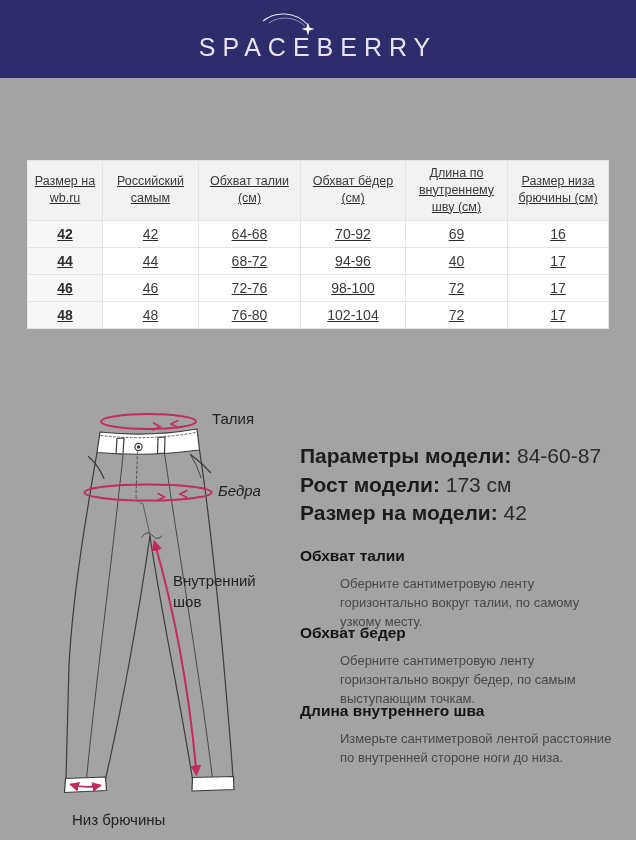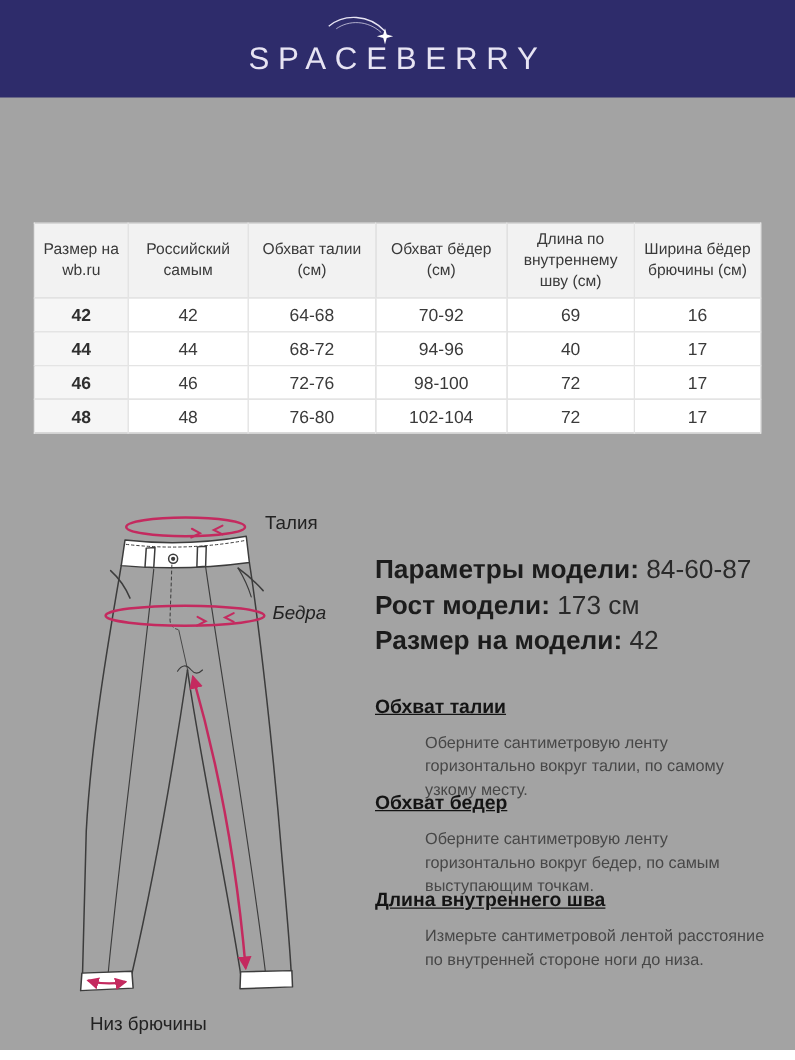--- a/index.html
+++ b/index.html
@@ -17,22 +17,22 @@
   }
   .logo { position:relative; padding-top:16px; }
   .logo-text {
     font-size:25px; font-weight:300; letter-spacing:7px;
     color:#e7e4f3; line-height:1;
   }
   .comet { position:absolute; left:62px; top:-10px; }
 
   
   .size-table {
-    position:absolute; left:27px; top:178px; width:581px;
-    border-collapse:collapse; table-layout:fixed;
+    position:absolute; left:27px; top:160px; width:581px;
+    border-collapse:collapse; table-layout:fixed;text-decoration:underline;
   }
   .size-table th, .size-table td {
     border:1px solid #e4e4e4; text-align:center; vertical-align:middle;
   }
   .size-table th {
     background:#f2f2f2; height:55px; font-size:12.5px; font-weight:500;
     color:#3a3a3a; line-height:1.35; padding:4px 6px;
   }
   .size-table td {
     height:27px; font-size:14px; color:#3a3a3a; background:#ffffff;
@@ -51,21 +51,21 @@
   .lbl-hem    { left:72px;  top:809px; }
 
   
   .model-info { position:absolute; left:300px; top:442px; width:316px; }
   .model-info .line { font-size:21px; line-height:28.5px; color:#2a2a2a; }
   .model-info .lbl { font-weight:700; color:#1c1c1c; }
 
   .measure-section { position:absolute; left:300px; width:312px; }
   .sec-1 { top:543px; } .sec-2 { top:620px; } .sec-3 { top:698px; }
   .measure-section h3 {
-    font-size:15.5px; font-weight:700; color:#141414; margin:14px 0 9px 0;text-decoration:underline;
+    font-size:15.5px; font-weight:700; color:#141414; margin:4px 0 9px 0;
   }
   .measure-section p {
     font-size:13px; line-height:19px; color:#474747;margin-left:40px;
   }
 </style>
 </head>
 <body>
 
 <div class="page">
 
@@ -91,21 +91,21 @@
         <col style="width:102px">
         <col style="width:101px">
     </colgroup>
     <thead>
       <tr>
         <th>Размер на wb.ru</th>
         <th>Российский самым</th>
         <th>Обхват талии (см)</th>
         <th>Обхват бёдер (см)</th>
         <th>Длина по внутреннему шву (см)</th>
-        <th>Ширина бёдер брючины (см)</th>
+        <th>Размер низа брючины (см)</th>
       </tr>
     </thead>
     <tbody>
       <tr>
         <td class="first">42</td>
         <td>42</td>
         <td>64-68</td>
         <td>70-92</td>
         <td>69</td>
         <td>16</td>
@@ -183,20 +183,21 @@
       <ellipse cx="108" cy="102.5" rx="63.5" ry="8"></ellipse>
       <path d="M118,103.5 L124.5,107 L117.5,110.5" stroke-width="1.6"></path>
       <path d="M147,100.5 L140,104 L147,107.5" stroke-width="1.6"></path>
       <path d="M114.5,152 Q146,262 156.5,384" marker-start="url(#arr)" marker-end="url(#arr)"></path>
       <path d="M31,394.5 Q45,398.5 60,395.5" marker-start="url(#arr)" marker-end="url(#arr)" stroke-width="1.8"></path>
     </g>
   </svg>
 
   <div class="diagram-label lbl-waist">Талия</div>
   <div class="diagram-label lbl-hips">Бедра</div>
+  <div class="diagram-label lbl-inseam">Внутренний шов</div>
   <div class="diagram-label lbl-hem">Низ брючины</div>
 
   <div class="model-info">
     <div class="line">
       <span class="lbl">Параметры модели:</span>
       <span>84-60-87</span>
     </div>
     <div class="line">
       <span class="lbl">Рост модели:</span>
       <span>173 см</span>

